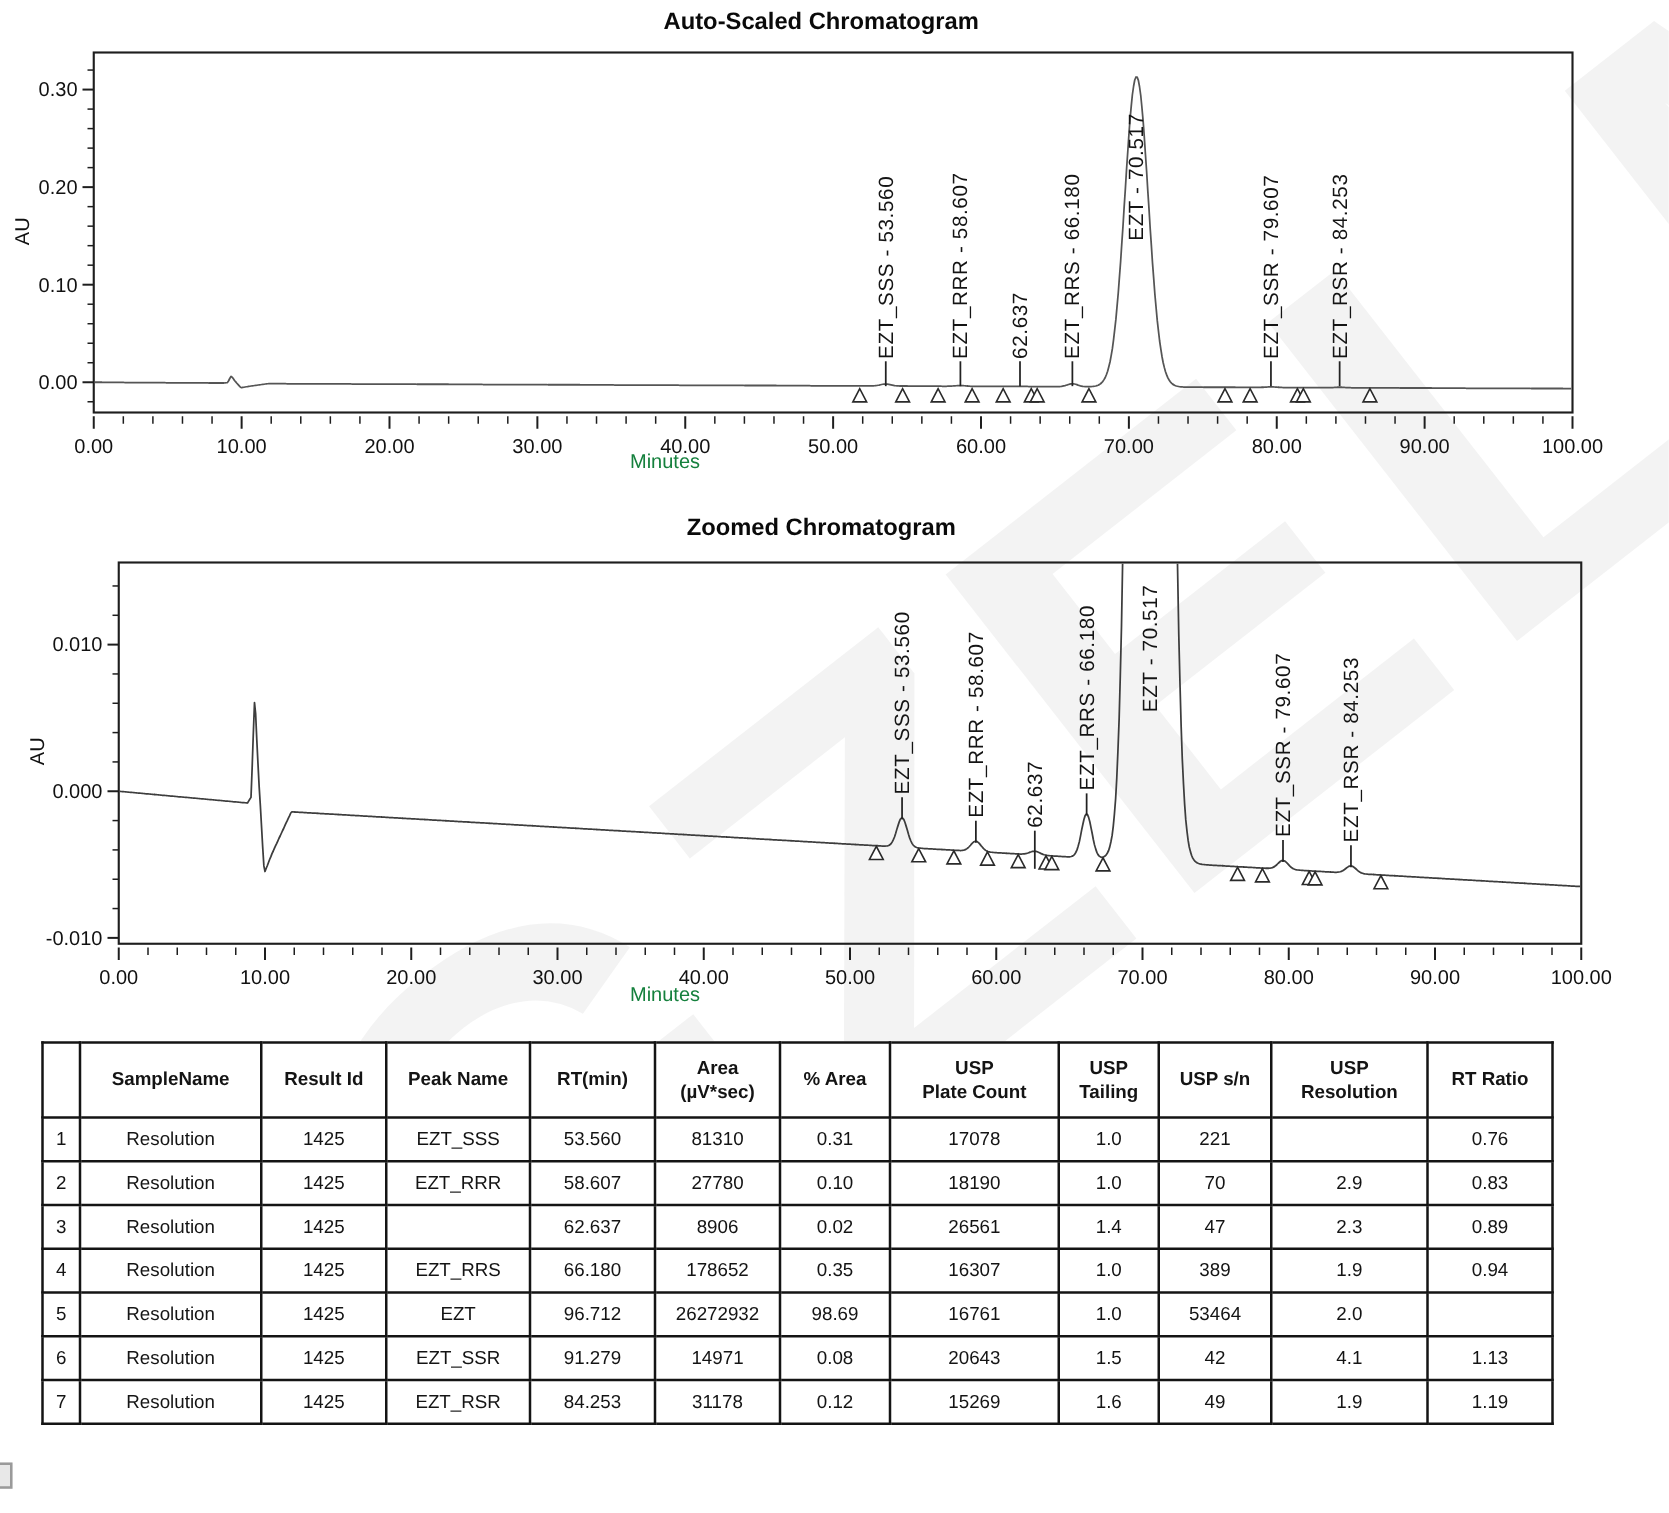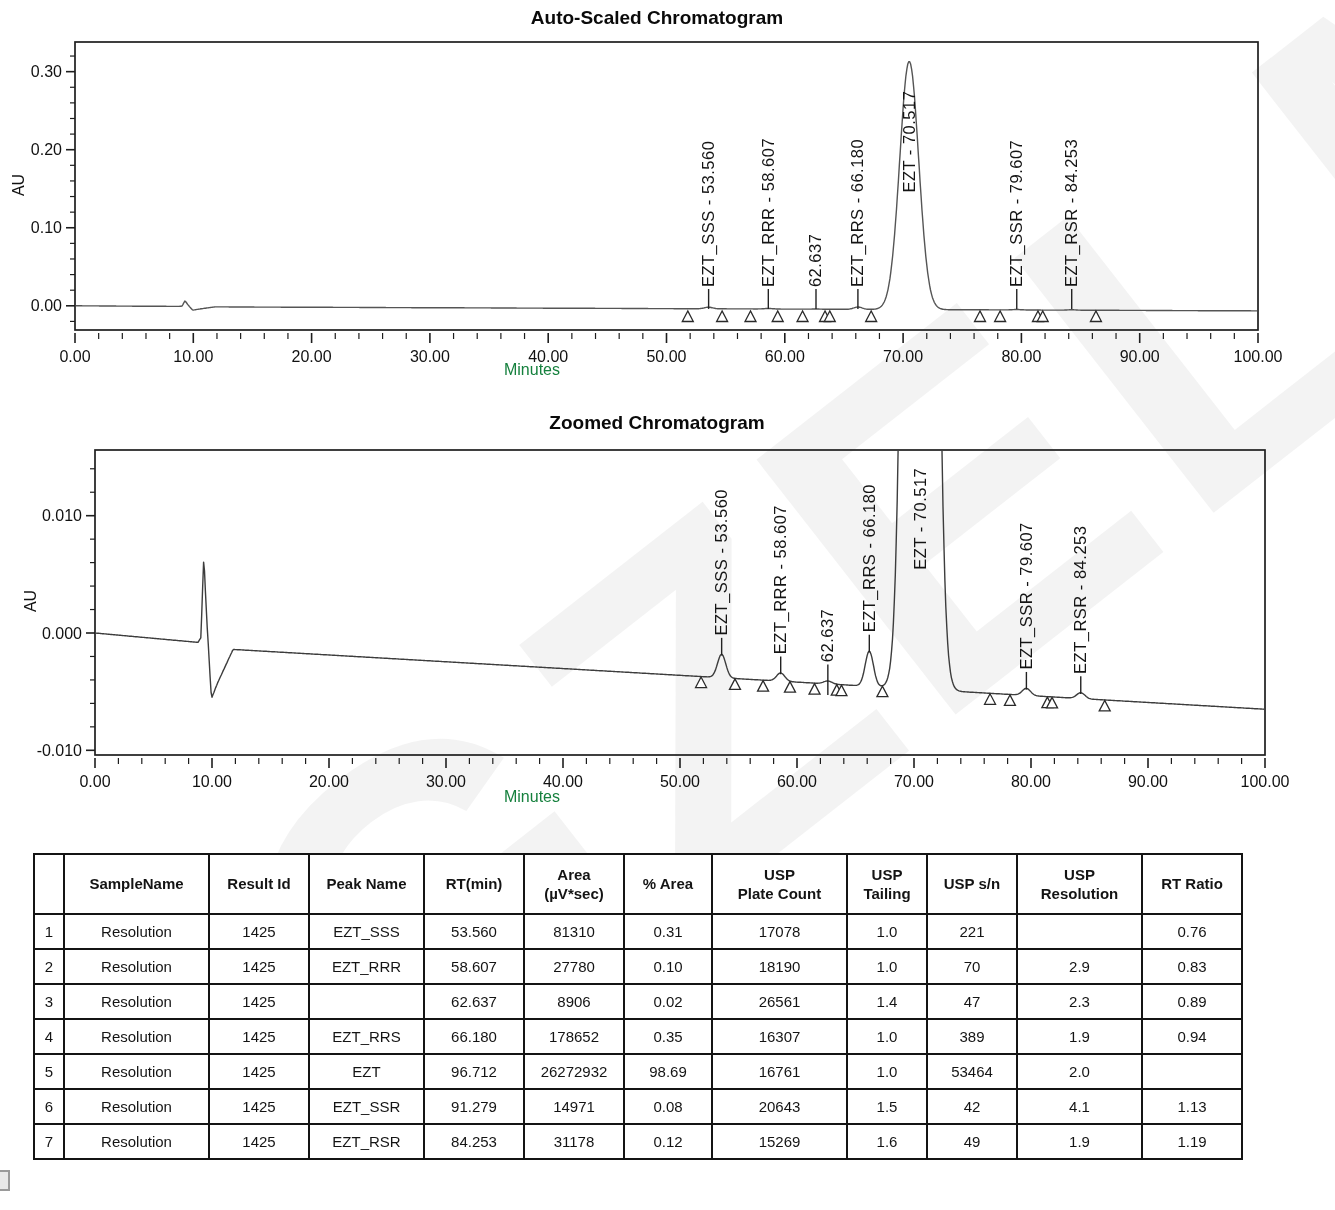--- a/index.html
+++ b/index.html
@@ -28,21 +28,21 @@
   #xlab-auto{top:361px;}
   #xlab-zoom{top:788px;}
   .ylab{
     position:absolute;z-index:2;font-size:16px;color:#111;
     transform:rotate(-90deg);transform-origin:center center;
   }
   #ylab-auto{left:8px;top:176px;}
   #ylab-zoom{left:20px;top:592px;}
   table.results{
     position:absolute;left:33px;top:833px;z-index:2;
-    border-collapse:collapse;table-layout:fixed;background:#fff;margin-top:20px;
+    border-collapse:collapse;table-layout:fixed;background:#fff;
   }
   table.results th,table.results td{
     border:2px solid #141414;text-align:center;vertical-align:middle;
     padding:0 2px;overflow:hidden;font-size:15px;color:#141414;
   }
   table.results th{font-weight:bold;white-space:pre-line;line-height:1.3;height:58px;}
   table.results td{height:33px;}
   .edge-artifact{
     position:absolute;left:-3px;top:1170px;width:9px;height:17px;z-index:2;
     border:2px solid #9a9a9a;background:#e8e8e8;

